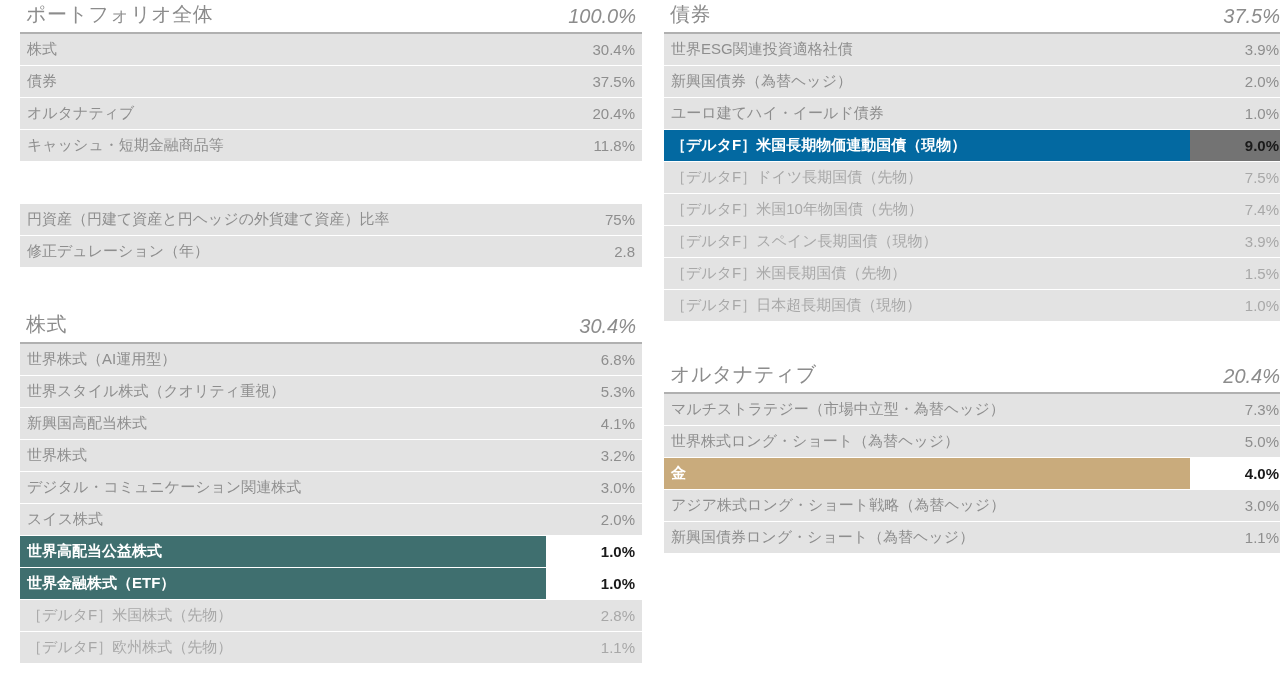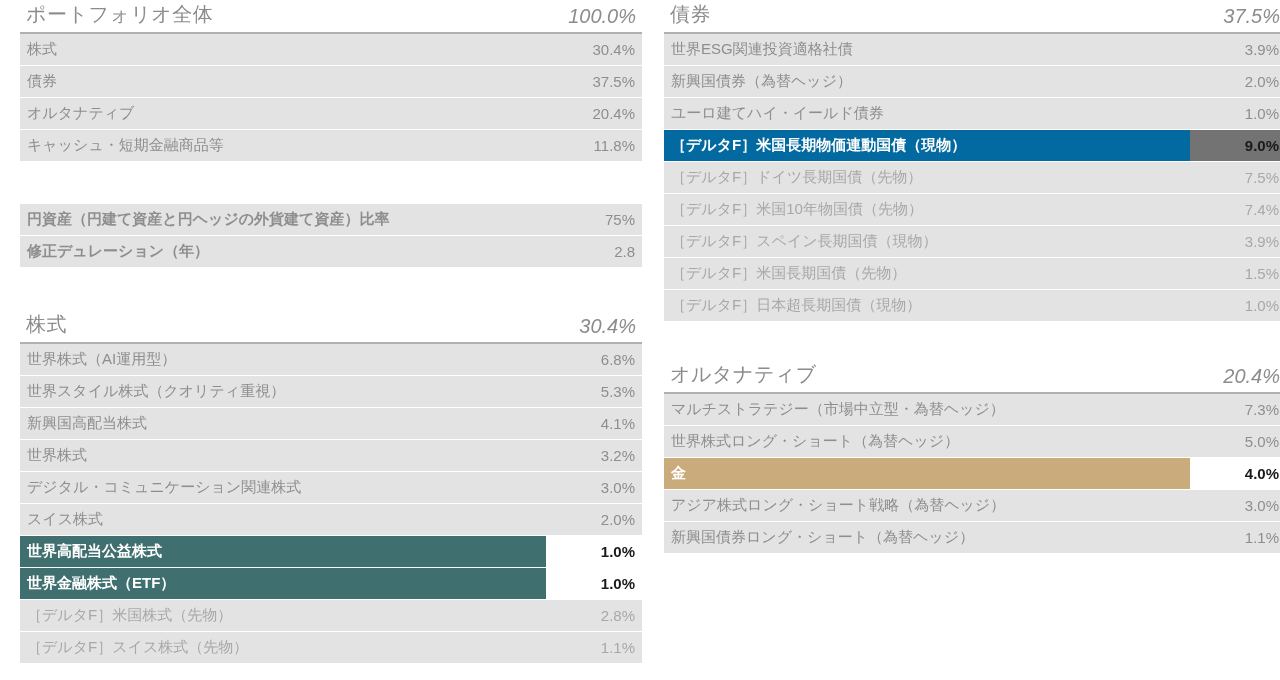--- a/index.html
+++ b/index.html
@@ -175,21 +175,20 @@
     white-space: nowrap;
   }
   .stat-row .label {
     background: #e3e3e3;
     height: 100%;
     display: flex;
     align-items: center;
     padding: 0 7px;
     box-sizing: border-box;
     flex: 1 1 auto;
-    font-weight: bold;
   }
   .stat-row .val {
     background: #e3e3e3;
     height: 100%;
     display: flex;
     align-items: center;
     justify-content: flex-end;
     padding: 0 7px;
     box-sizing: border-box;
     width: 96px;
@@ -276,21 +275,21 @@
       </div>
       <div class="row split hl-teal">
         <span class="label">世界金融株式（ETF）</span>
         <span class="val">1.0%</span>
       </div>
       <div class="row split muted">
         <span class="label">［デルタF］米国株式（先物）</span>
         <span class="val">2.8%</span>
       </div>
       <div class="row split muted">
-        <span class="label">［デルタF］スイス株式（先物）</span>
+        <span class="label">［デルタF］欧州株式（先物）</span>
         <span class="val">1.1%</span>
       </div>
     </div>
   </div>
 
   <div class="col col-right">
 
     <div class="block">
       <div class="sec-head">
         <span class="title">債券</span>

